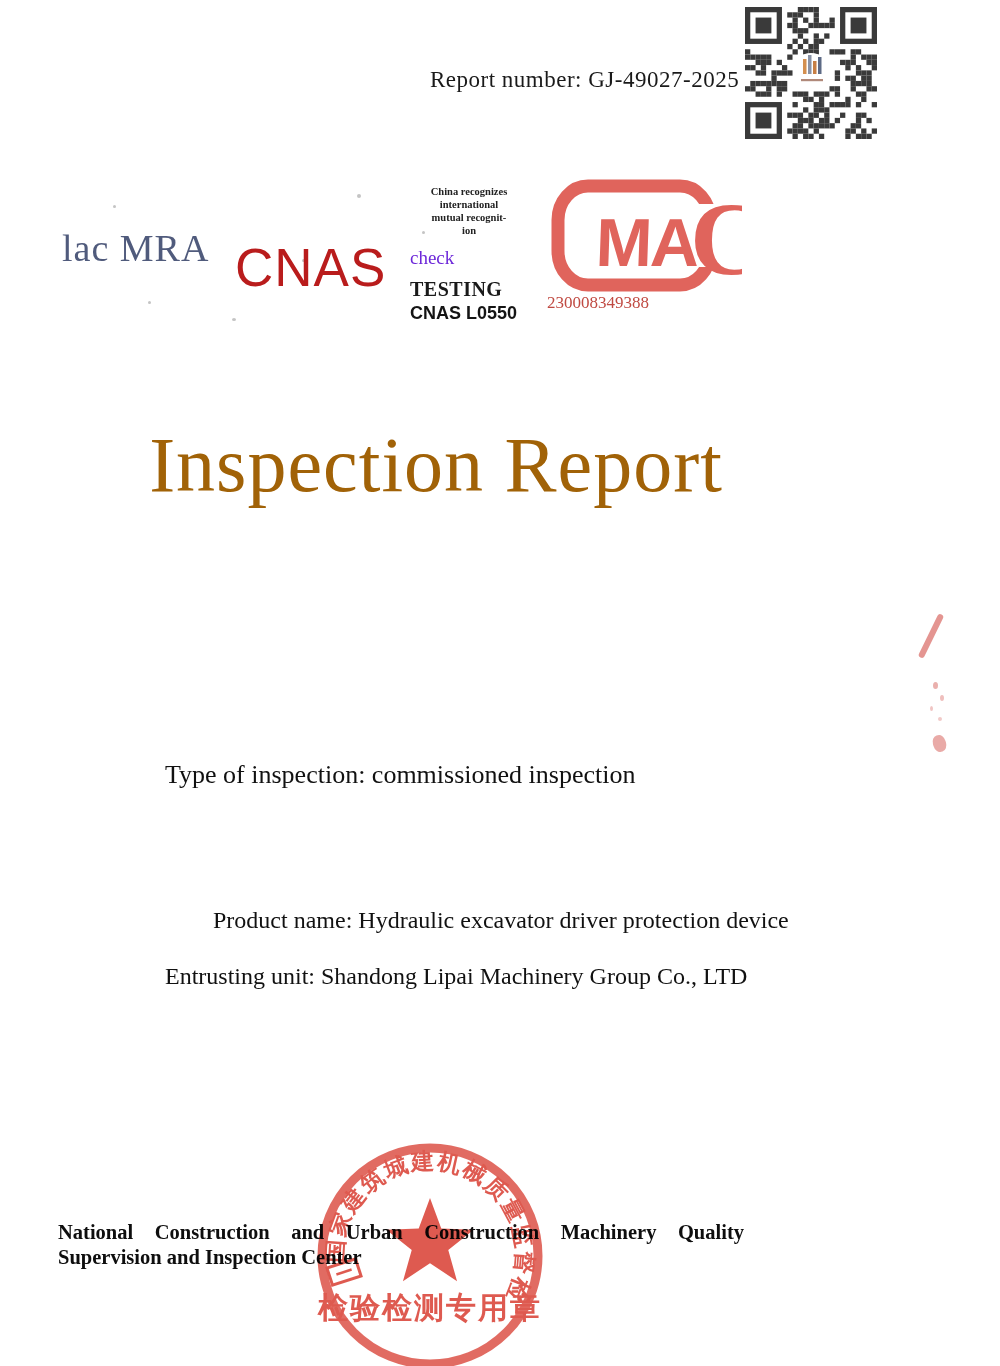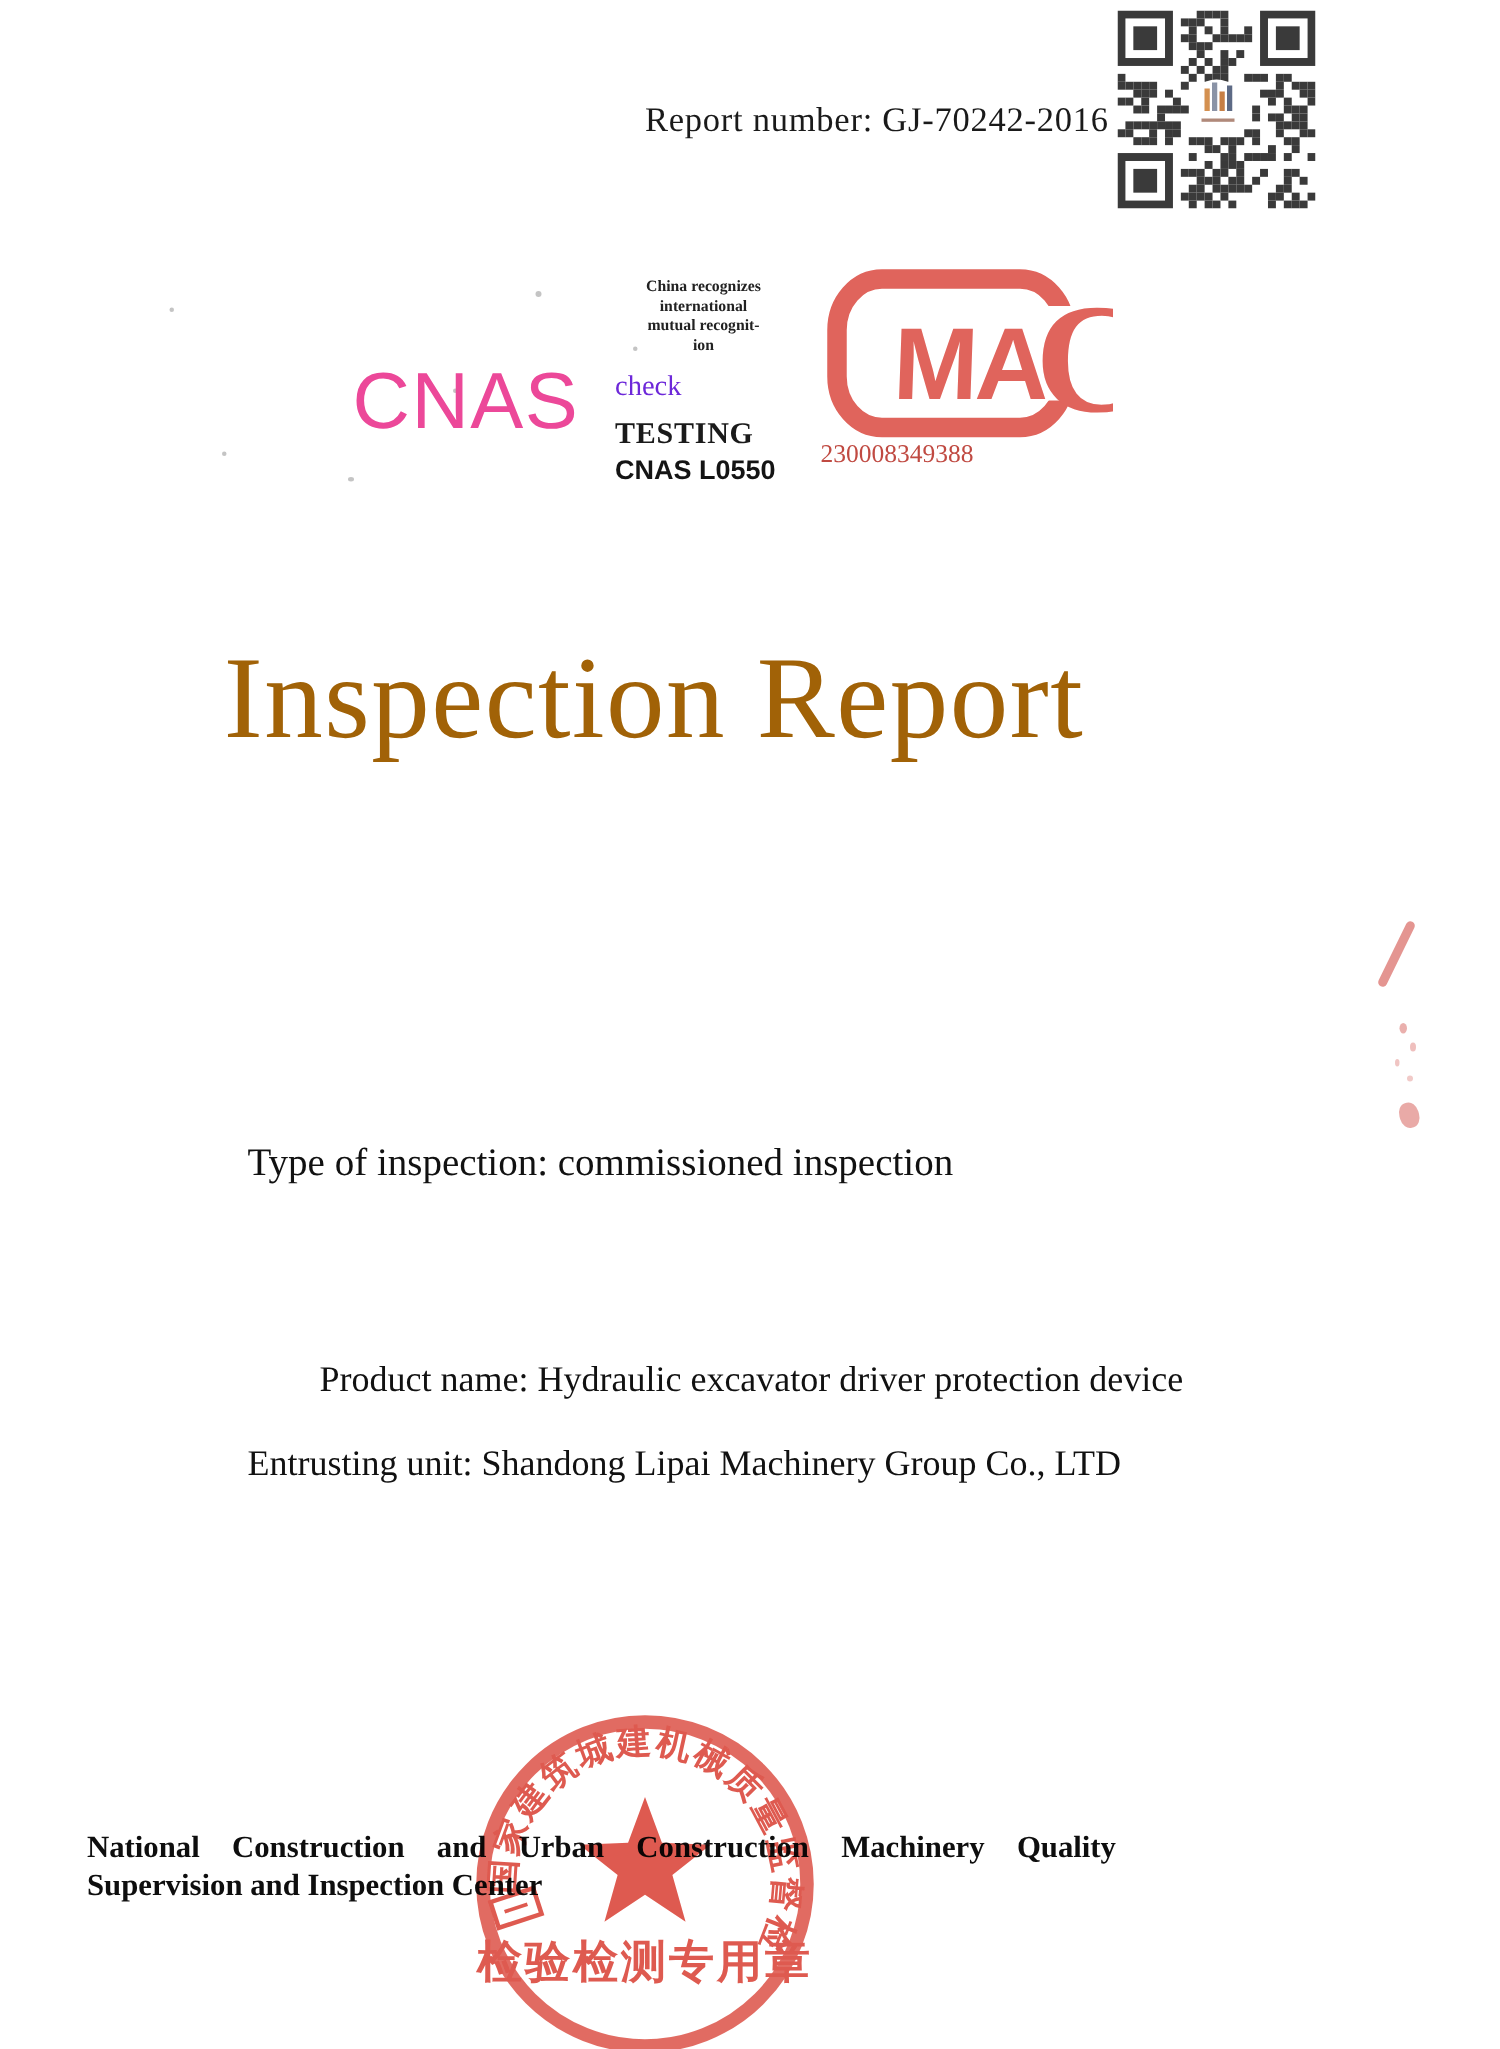--- a/index.html
+++ b/index.html
@@ -21,21 +21,21 @@
   
   .ilac{
     position:absolute;left:62px;top:226px;
     font-size:38px;color:#39456b;opacity:.88;
     letter-spacing:1px;
   }
   .speck{position:absolute;background:#7d7d7d;border-radius:50%;opacity:.45;}
   .cnas{
     position:absolute;left:235px;top:237px;
     font-family:"Liberation Sans", sans-serif;
-    font-size:53px;color:#ec4899;letter-spacing:1px;
+    font-size:53px;color:#b91c1c;letter-spacing:1px;
   }
   .cert-block{position:absolute;left:410px;top:185px;width:118px;}
   .cert-note{font-size:10.5px;font-weight:bold;line-height:13px;color:#222;text-align:center;}
   .cert-check{font-size:19px;margin-top:10px;color:#6d28d9;}
   .cert-testing{font-size:20px;font-weight:bold;margin-top:9px;color:#1a1a1a;letter-spacing:.5px;}
   .cert-code{font-family:"Liberation Sans", sans-serif;font-size:18px;font-weight:bold;margin-top:2px;color:#141414;}
   .cma{position:absolute;left:550px;top:178px;width:192px;height:115px;}
   .cma-number{position:absolute;left:547px;top:293px;font-size:17px;color:#c04a42;}
   
   .doc-title{
@@ -67,21 +67,21 @@
   .stamp{
     position:absolute;left:300px;top:1126px;width:260px;height:260px;
     mix-blend-mode:multiply;opacity:.92;
   }
 </style>
 </head>
 <body>
 
 <div class="page">
 
-  <div class="report-number">Report number: GJ-70242-2016</div>
+  <div class="report-number">Report number: GJ-49027-2025</div>
 
   <svg class="qr" id="qr-svg" viewBox="0 0 132 132">
       <rect x="52.800000000000004" y="0" width="5.28" height="5.28" fill="#3a3a3a"></rect>
       <rect x="58.080000000000005" y="0" width="5.28" height="5.28" fill="#3a3a3a"></rect>
       <rect x="63.36" y="0" width="5.28" height="5.28" fill="#3a3a3a"></rect>
       <rect x="68.64" y="0" width="5.28" height="5.28" fill="#3a3a3a"></rect>
       <rect x="42.24" y="5.28" width="5.28" height="5.28" fill="#3a3a3a"></rect>
       <rect x="47.52" y="5.28" width="5.28" height="5.28" fill="#3a3a3a"></rect>
       <rect x="52.800000000000004" y="5.28" width="5.28" height="5.28" fill="#3a3a3a"></rect>
       <rect x="68.64" y="5.28" width="5.28" height="5.28" fill="#3a3a3a"></rect>
@@ -267,20 +267,21 @@
       <rect x="5.28" y="100.32000000000001" width="26.400000000000002" height="26.400000000000002" fill="#fff"></rect>
       <rect x="10.56" y="105.60000000000001" width="15.84" height="15.84" fill="#3a3a3a"></rect>
       <circle cx="66" cy="64" r="18" fill="#fff"></circle>
       <rect x="58" y="52" width="3.5" height="15" fill="#d49050"></rect>
       <rect x="63" y="48" width="3.5" height="19" fill="#8a93a6"></rect>
       <rect x="68" y="54" width="3.5" height="13" fill="#c77f45"></rect>
       <rect x="73" y="50" width="3.5" height="17" fill="#5d6a85"></rect>
       <rect x="56" y="72" width="22" height="2.2" fill="#b0897a"></rect>
     </svg>
 
+  <div class="ilac">lac MRA</div>
   <div class="speck" style="left:113px;top:205px;width:3px;height:3px;"></div>
   <div class="speck" style="left:357px;top:194px;width:4px;height:4px;"></div>
   <div class="speck" style="left:422px;top:231px;width:3px;height:3px;"></div>
   <div class="speck" style="left:148px;top:301px;width:3px;height:3px;"></div>
   <div class="speck" style="left:232px;top:318px;width:4px;height:3px;"></div>
   <div class="speck" style="left:302px;top:259px;width:3px;height:3px;"></div>
 
   <div class="cnas">CNAS</div>
 
   <div class="cert-block">

